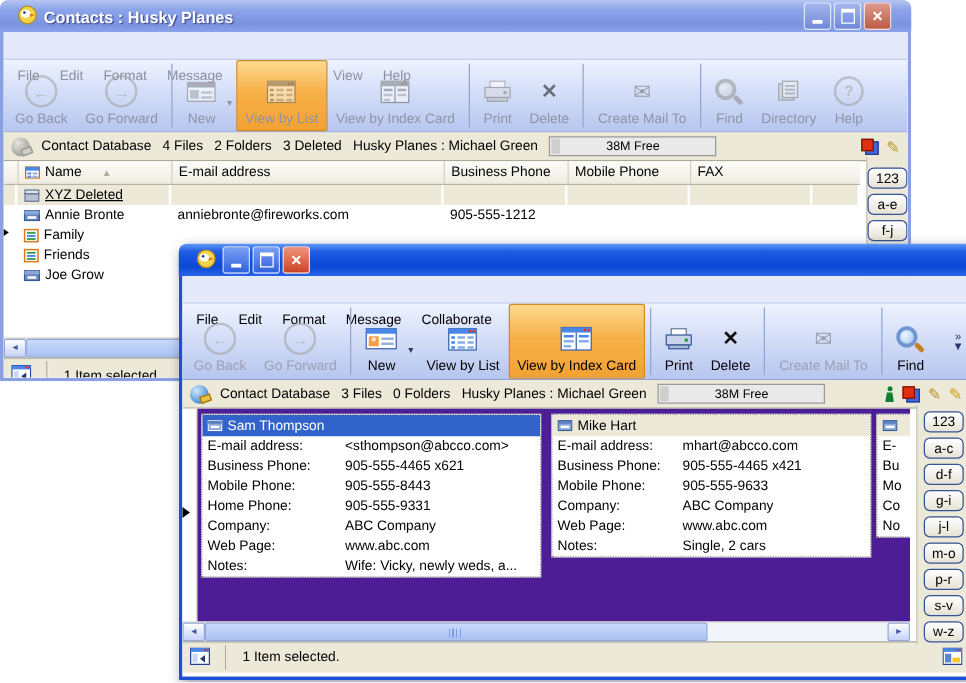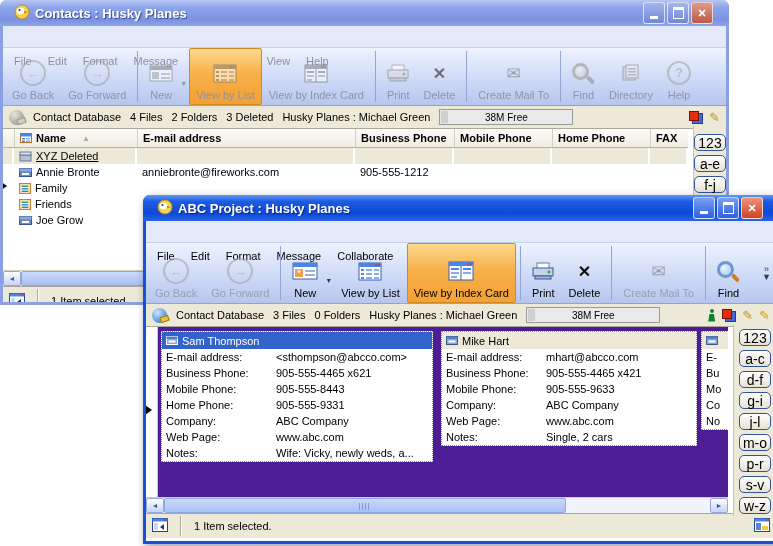--- a/index.html
+++ b/index.html
@@ -82,21 +82,21 @@
   .person::after{content:"";position:absolute;left:1px;top:5px;width:7px;height:8px;background:#108030;
                  clip-path:polygon(20% 0,80% 0,100% 100%,0 100%);}
   .dbicon{width:15px;height:15px;border-radius:50%;background:radial-gradient(circle at 35% 30%,#cfe6fa,#4a90d8 70%,#2a60a8);
           position:relative;}
   .dbicon::after{content:"";position:absolute;right:-2px;bottom:1px;width:7px;height:4px;background:#e8c040;
                  border:1px solid #9a7410;transform:rotate(-20deg);}
   .win-main .dbicon{filter:grayscale(1) opacity(.7);}
 
   
   .listheader{height:18px;display:flex;align-items:center;background:linear-gradient(180deg,#fcfbf8,#efede1);
-              border-bottom:1px solid #b8b4a4;width:685px;font-weight:bold;}
+              border-bottom:1px solid #b8b4a4;width:685px;}
   .hcell{display:flex;align-items:center;gap:4px;padding-left:5px;height:100%;border-left:1px solid #d4d0c0;
          box-sizing:border-box;overflow:hidden;white-space:nowrap;}
   .hcell:first-child{border-left:none;}
   .c-gut{width:11px;padding-left:0;}
   .c-name{width:123px;}
   .c-email{width:218px;}
   .c-biz{width:99px;}
   .c-mob{width:98px;}
   .c-home{width:98px;}
   .c-fax{width:38px;}
@@ -105,21 +105,21 @@
   .lrow{display:flex;height:16px;align-items:center;}
   .lcell{height:100%;display:flex;align-items:center;gap:4px;padding-left:5px;box-sizing:border-box;
          overflow:hidden;white-space:nowrap;}
   .lrow.proj .lcell{background:#ece9d8;border-right:2px solid #fff;}
   .lrow.proj .rowname{text-decoration:underline;}
   .alpha-strip{position:absolute;background:#ece9d8;border-left:1px solid #c8c4b4;display:flex;
                flex-direction:column;align-items:center;gap:4px;}
   .as-main{right:0;top:100px;width:32px;height:143px;padding-top:8px;}
   .as-abc{right:0;top:103px;width:42px;height:187px;padding-top:5px;}
   .abtn{width:30px;height:15px;border:1px solid #35539a;border-radius:5px;display:flex;align-items:center;
-        justify-content:center;background:linear-gradient(180deg,#ffffff,#e6e2d4);font-size:14px;}
+        justify-content:center;background:linear-gradient(180deg,#ffffff,#e6e2d4);font-size:11px;}
 
   
   .rowmark{position:absolute;width:0;height:0;border-top:5px solid transparent;border-bottom:5px solid transparent;
            border-left:7px solid #000;z-index:5;}
 
   
   .hscroll{display:flex;align-items:stretch;background:#f2f4fc;border-top:1px solid #d4d0c0;height:16px;box-sizing:border-box;}
   .sarrow{width:16px;background:linear-gradient(180deg,#fdfefe,#c6d3f7);border:1px solid #95a8d8;border-radius:2px;
           color:#3a5a9c;font-size:7px;display:flex;align-items:center;justify-content:center;flex:0 0 auto;}
   .sthumb{margin:0;background:linear-gradient(180deg,#cadafc,#a9c0f2);border:1px solid #8fa8e0;border-radius:2px;
@@ -328,21 +328,20 @@
               <rect x="6" y="5" width="4" height="1.5" fill="#88aee8"></rect>
               <rect x="2" y="7.5" width="3" height="1.5" fill="#4a86e8"></rect>
               <rect x="6" y="7.5" width="4" height="1.5" fill="#88aee8"></rect>
             </svg>
           <span>Name</span>
           <span class="sort">▲</span>
         </span>
         <span class="hcell c-email">E-mail address</span>
         <span class="hcell c-biz">Business Phone</span>
         <span class="hcell c-mob">Mobile Phone</span>
-        <span class="hcell c-home">Home Phone</span>
         <span class="hcell c-fax">FAX</span>
       </div>
 
       <div class="listrows">
         <div class="lrow proj">
           <span class="lcell c-gut"></span>
           <span class="lcell c-name">
               <svg width="13" height="11">
                 <rect x="1" y="4" width="11" height="6" fill="#b8c0d4" stroke="#687898"></rect>
                 <rect x="1" y="1" width="11" height="3" fill="#d8e0ec" stroke="#687898"></rect>
@@ -459,21 +458,20 @@
   <div class="win win-abc">
     <div class="titlebar">
       <span>
         <svg width="16" height="16">
             <circle cx="8" cy="8" r="7" fill="#f6d44a" stroke="#b98f1d"></circle>
             <ellipse cx="6.5" cy="7" rx="4" ry="3.2" fill="#ffffff"></ellipse>
             <circle cx="5.5" cy="6" r="1" fill="#203060"></circle>
             <polygon points="10,7 14,8 10,9.5" fill="#e07818"></polygon>
           </svg>
       </span>
-      <span class="title-text">ABC Project : Husky Planes</span>
       <span class="wbtns">
         <span class="wbtn wbtn-min">
             <span class="min-glyph"></span>
           </span>
         <span class="wbtn wbtn-max">
             <span class="max-glyph"></span>
           </span>
         <span class="wbtn wbtn-close">
             <span>✕</span>
           </span>

